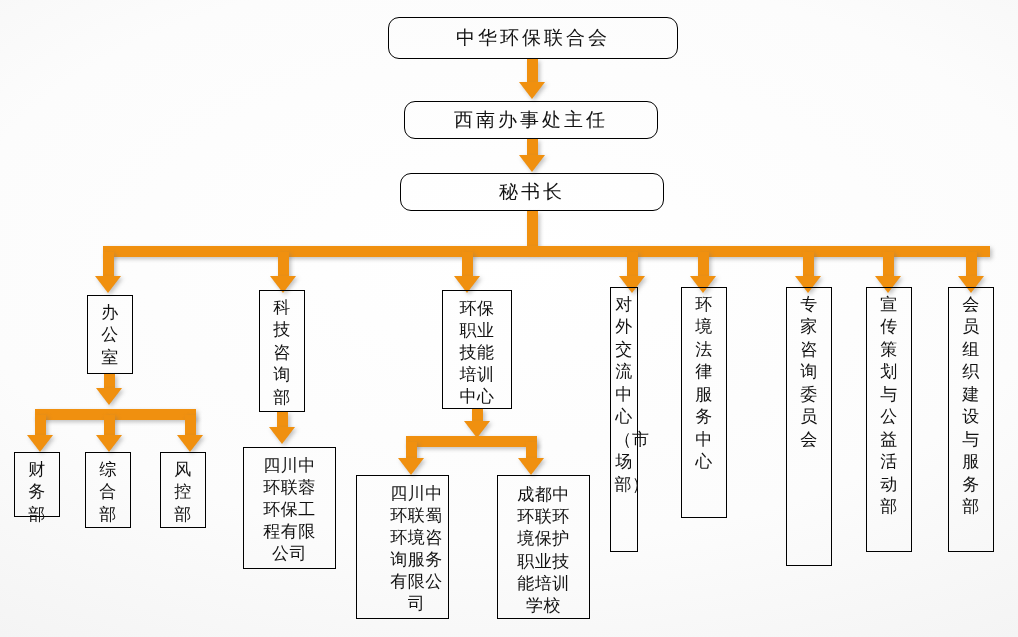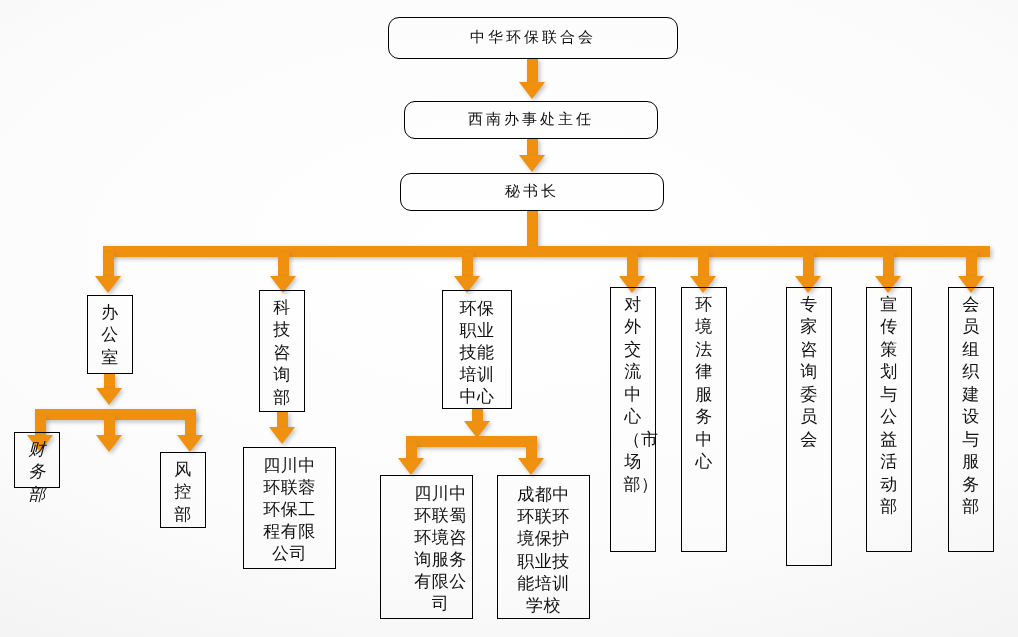--- a/index.html
+++ b/index.html
@@ -36,21 +36,21 @@
   .node .txt {
     display: block;
     white-space: pre-wrap;
     word-break: break-all;
   }
   .node.rounded {
     border-radius: 11px;
   }
   
   .banner .txt {
-    font-size: 15px;
+    font-size: 19px;
     letter-spacing: 3px;
   }
   
   .col1 .txt  { font-size: 17px; line-height: 1.32; width: 19px; }
   .col2 .txt  { font-size: 17px; line-height: 1.30; width: 40px; }
   .col3 .txt  { font-size: 17px; line-height: 1.30; width: 59px; }
   .col1 { align-items: flex-start; padding-top: 6px; }
   .col2 { align-items: center; padding-top: 7px; }
   .col3 { align-items: flex-start; padding-top: 7px; }
 
@@ -133,22 +133,25 @@
 
   <div class="conn v" style="left:35px; top:415px; height:22px;"></div>
   <div class="arrowhead" style="left:27px; top:435px;"></div>
 
   <div class="conn v" style="left:104px; top:415px; height:22px;"></div>
   <div class="arrowhead" style="left:96px; top:435px;"></div>
 
   <div class="conn v" style="left:185px; top:415px; height:22px;"></div>
   <div class="arrowhead" style="left:177px; top:435px;"></div>
 
-  <div class="node col1" style="left:14px; top:432px; width:46px; height:56px;font-style:italic;">
+  <div class="node col1" style="left:14px; top:452px; width:46px; height:65px;">
     <span class="txt">财务部</span>
+  </div>
+  <div class="node col1" style="left:85px; top:452px; width:46px; height:76px;">
+    <span class="txt">综合部</span>
   </div>
   <div class="node col1" style="left:160px; top:452px; width:46px; height:76px;">
     <span class="txt">风控部</span>
   </div>
 
   <div class="node col1" style="left:259px; top:290px; width:46px; height:122px;">
     <span class="txt">科技咨询部</span>
   </div>
   <div class="conn v" style="left:277px; top:412px; height:17px;"></div>
   <div class="arrowhead" style="left:269px; top:427px;"></div>
@@ -164,32 +167,32 @@
   <div class="conn v" style="left:472px; top:409px; height:14px;"></div>
   <div class="arrowhead" style="left:464px; top:421px;"></div>
   <div class="conn h" style="left:406px; top:436px; width:131px; height:11px;"></div>
 
   <div class="conn v" style="left:406px; top:442px; height:18px;"></div>
   <div class="arrowhead" style="left:398px; top:458px;"></div>
 
   <div class="conn v" style="left:526px; top:442px; height:18px;"></div>
   <div class="arrowhead" style="left:518px; top:458px;"></div>
 
-  <div class="node col3" style="left:380px; top:475px; width:93px; height:144px;padding-left:28px;">
+  <div class="node col3" style="left:356px; top:475px; width:93px; height:144px;padding-left:28px;">
     <span class="txt">四川中环联蜀环境咨询服务有限公司</span>
   </div>
   <div class="node col3" style="left:497px; top:475px; width:93px; height:144px;align-items:center;">
     <span class="txt">成都中环联环境保护职业技能培训学校</span>
   </div>
 
-  <div class="node col1" style="left:610px; top:287px; width:46px; height:265px;">
+  <div class="node col1" style="left:610px; top:287px; width:28px; height:265px;">
     <span class="txt">对外交流中心（市场部）</span>
   </div>
 
-  <div class="node col1" style="left:681px; top:287px; width:46px; height:265px;">
+  <div class="node col1" style="left:681px; top:287px; width:46px; height:231px;">
     <span class="txt">环境法律服务中心</span>
   </div>
 
   <div class="node col1" style="left:786px; top:287px; width:46px; height:279px;">
     <span class="txt">专家咨询委员会</span>
   </div>
 
   <div class="node col1" style="left:948px; top:287px; width:46px; height:265px;">
     <span class="txt">会员组织建设与服务部</span>
   </div>

